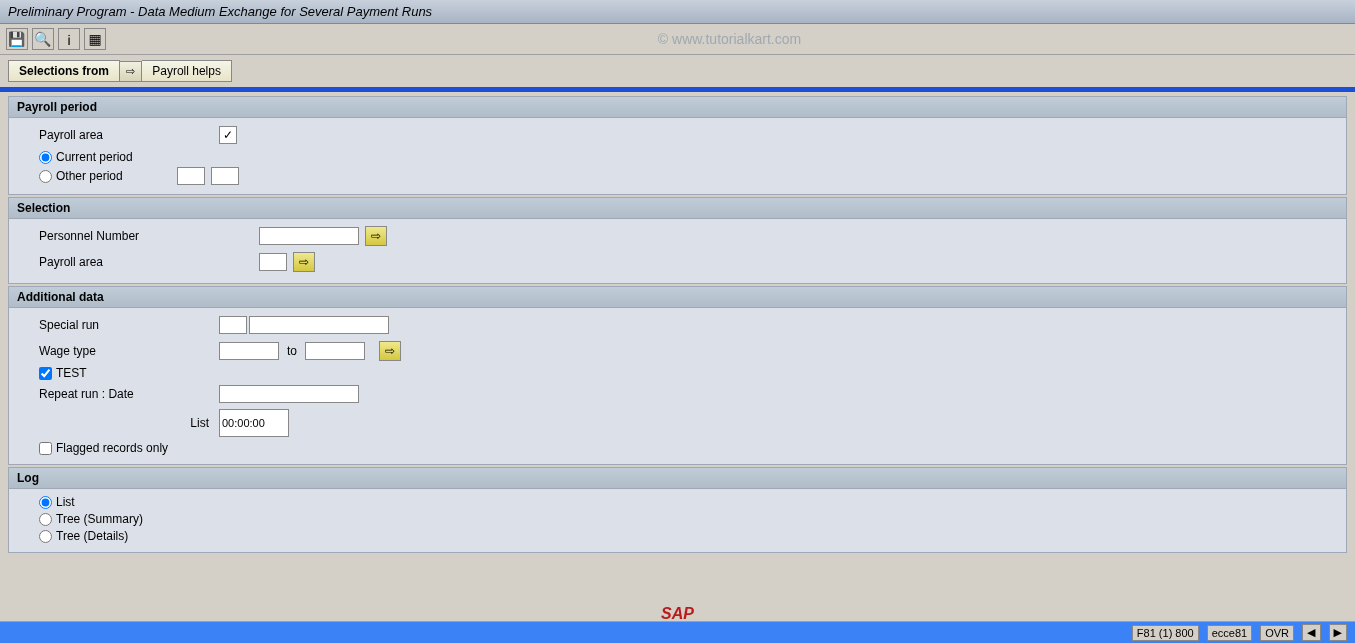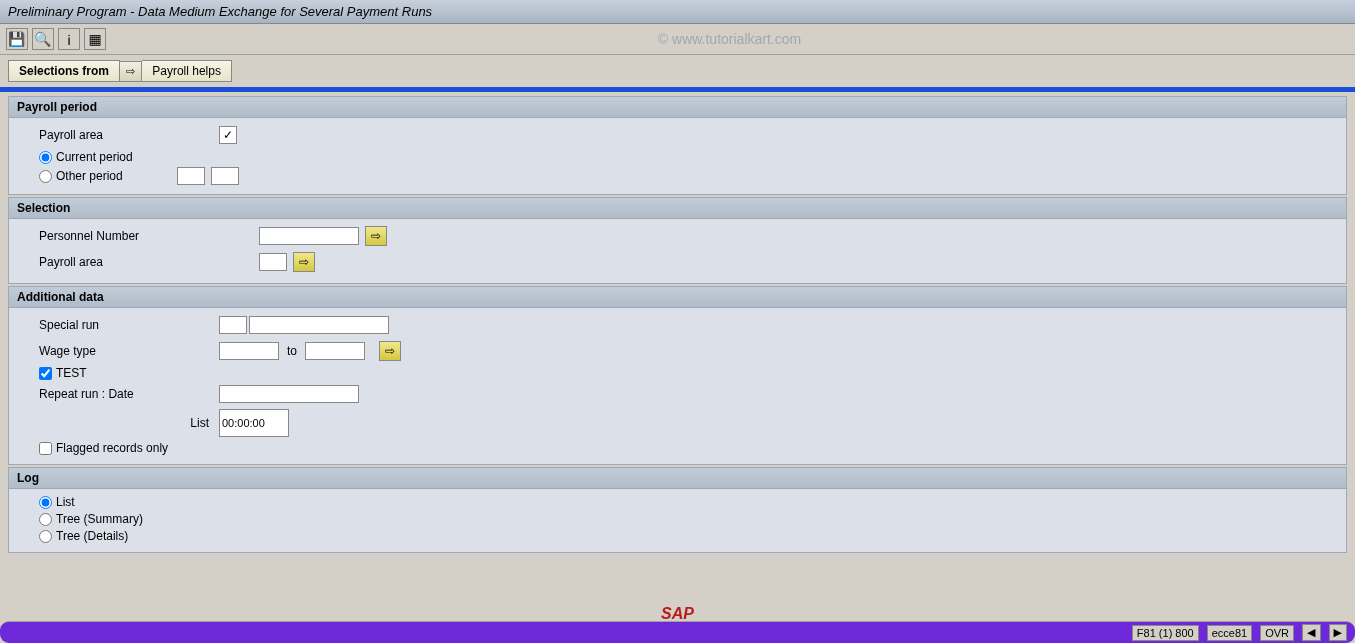--- a/index.html
+++ b/index.html
@@ -181,29 +181,28 @@
       display: flex;
       align-items: center;
       gap: 4px;
       margin-bottom: 3px;
     }
     .status-bar {
       position: fixed;
       bottom: 0;
       left: 0;
       right: 0;
-      background: #6d28d9;
+      background: #3b82f6;
       border-top: 1px solid #a0a0a0;
       padding: 2px 8px;
       display: flex;
       align-items: center;
       justify-content: flex-end;
       gap: 8px;
       font-size: 11px;
-      border-radius: 9px;
     }
     .status-item {
       padding: 1px 4px;
       border: 1px solid #888;
       background: #d4d0c8;
       font-size: 11px;
     }
     .sap-logo {
       position: fixed;
       bottom: 20px;

